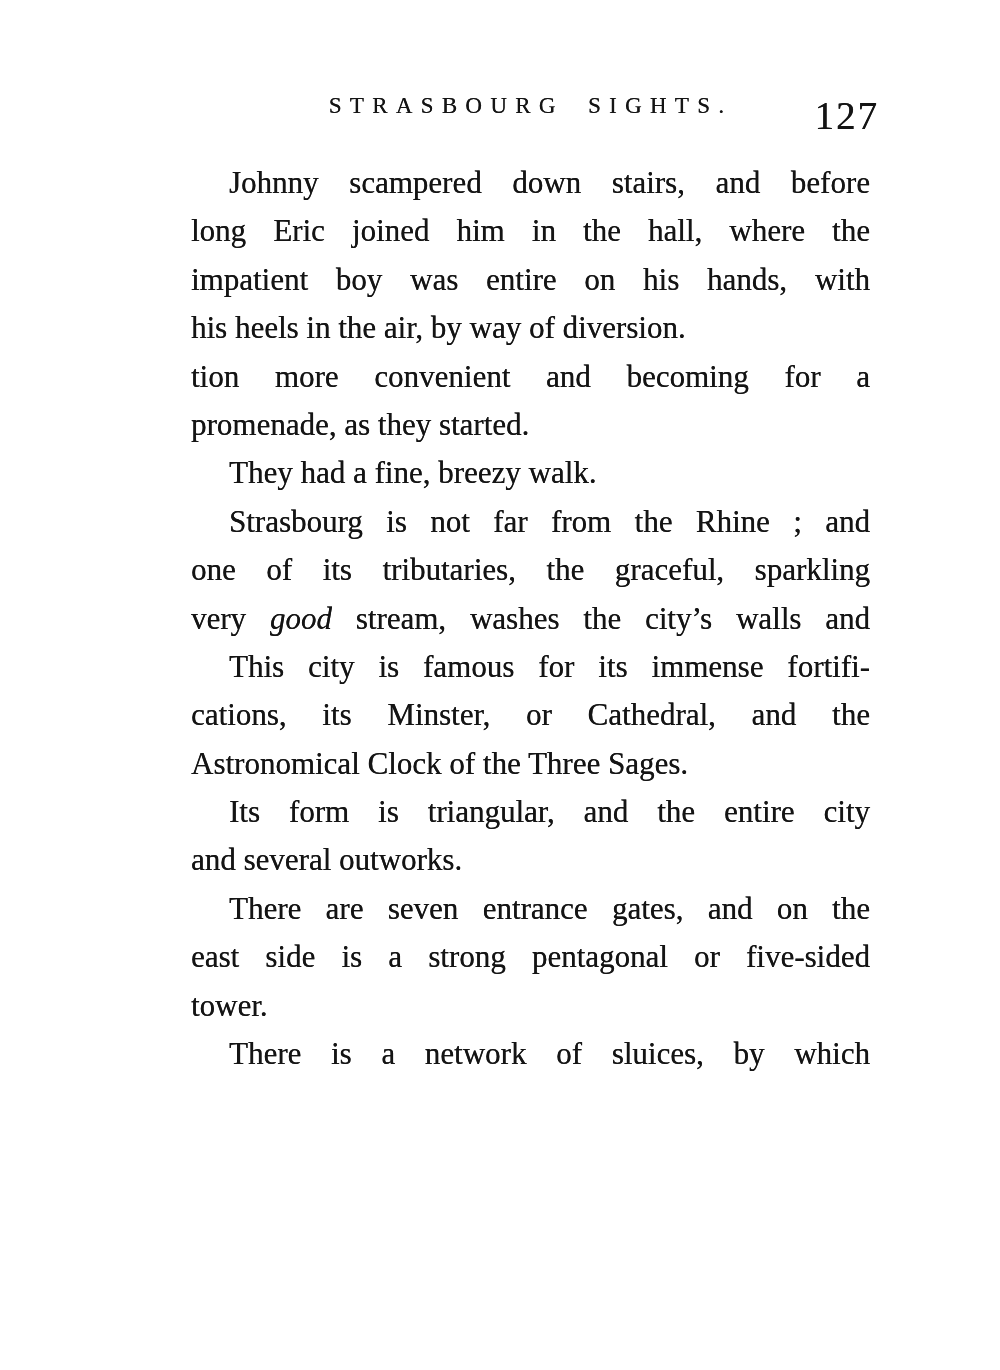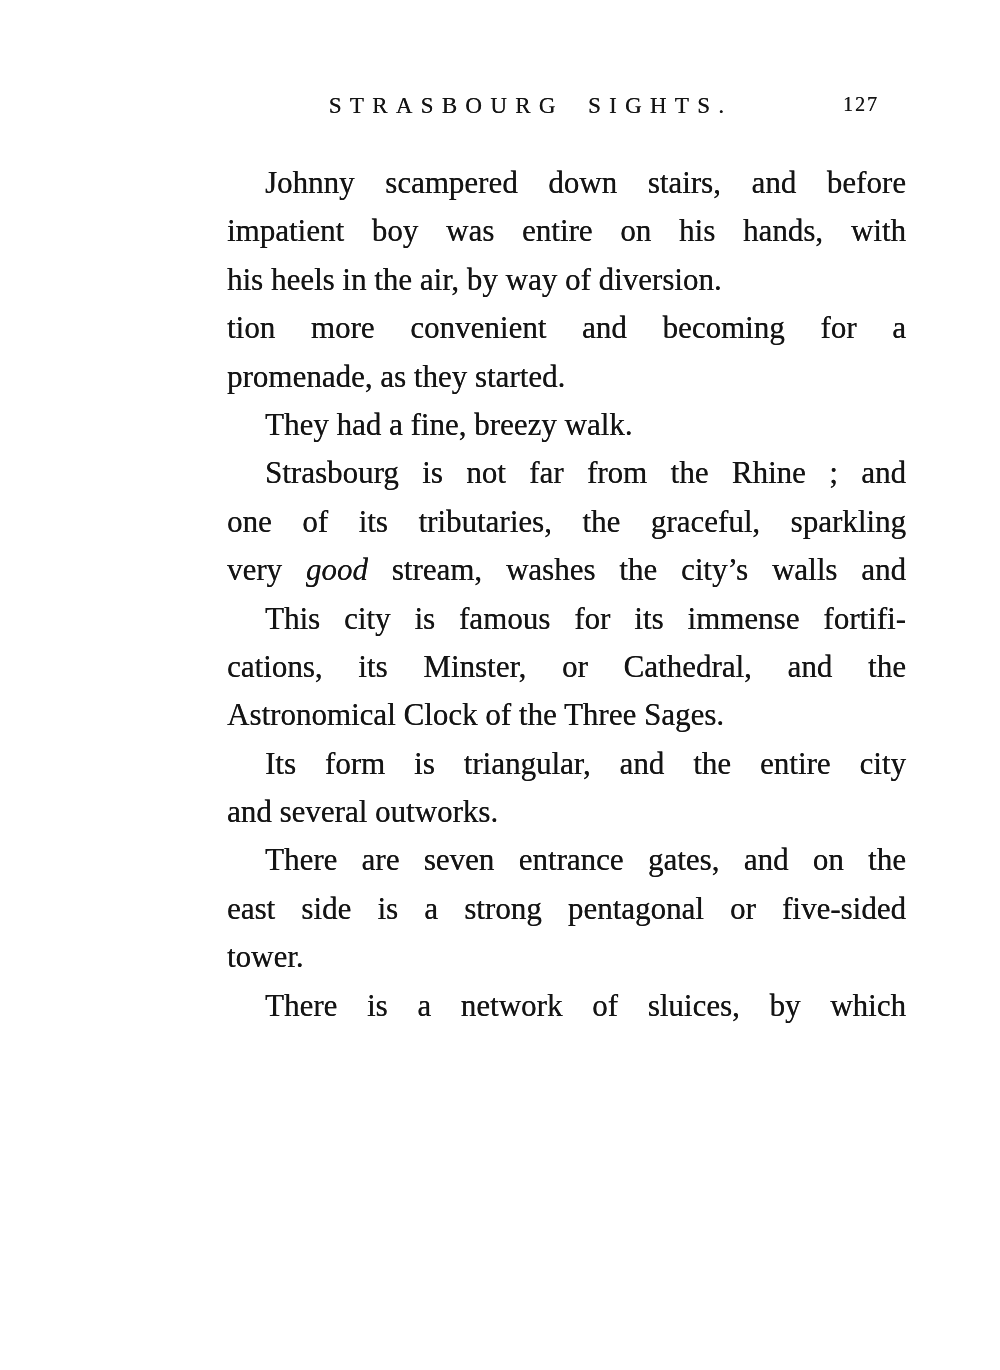--- a/index.html
+++ b/index.html
@@ -23,35 +23,34 @@
     width: 679px;
     text-align: center;
     font-size: 23px;
     line-height: 40px;
     letter-spacing: 0.36em;
     word-spacing: 0.45em;
     text-shadow: 0.2px 0.2px 0 #2a2a2a;
   }
   .folio {
     position: absolute;
-    top: 84px;
+    top: 96px;
     right: 121px;
-    font-size: 20px;
+    font-size: 39px;
     line-height: 40px;
     letter-spacing: 2px;
     text-shadow: 0.2px 0.2px 0 #2a2a2a;
   }
   .text-block {
     position: absolute;
     left: 191px;
     top: 159px;
     width: 679px;
     font-size: 31px;
     text-shadow: 0.2px 0.2px 0 #2a2a2a;
-    margin-left: 36px;
   }
   .para {
     margin: 0;
     padding: 0;
   }
   .line {
     height: 48.4px;
     line-height: 48.4px;
     text-align: justify;
     text-align-last: justify;
@@ -70,20 +69,21 @@
 </style>
 </head>
 <body>
 
 <div class="page">
   <div class="running-head">STRASBOURG SIGHTS.</div>
   <div class="folio">127</div>
   <div class="text-block" id="text-block">
       <div class="para">
         <div class="line indent"><span class="">Johnny scampered down stairs, and before</span></div>
+        <div class="line"><span class="">long Eric joined him in the hall, where the</span></div>
         <div class="line"><span class="">impatient boy was entire on his hands, with</span></div>
         <div class="line last"><span class="">his heels in the air, by way of diversion.</span></div>
       </div>
       <div class="para">
         <div class="line"><span class="">tion more convenient and becoming for a</span></div>
         <div class="line last"><span class="">promenade, as they started.</span></div>
       </div>
       <div class="para">
         <div class="line last indent"><span class="">They had a fine, breezy walk.</span></div>
       </div>

